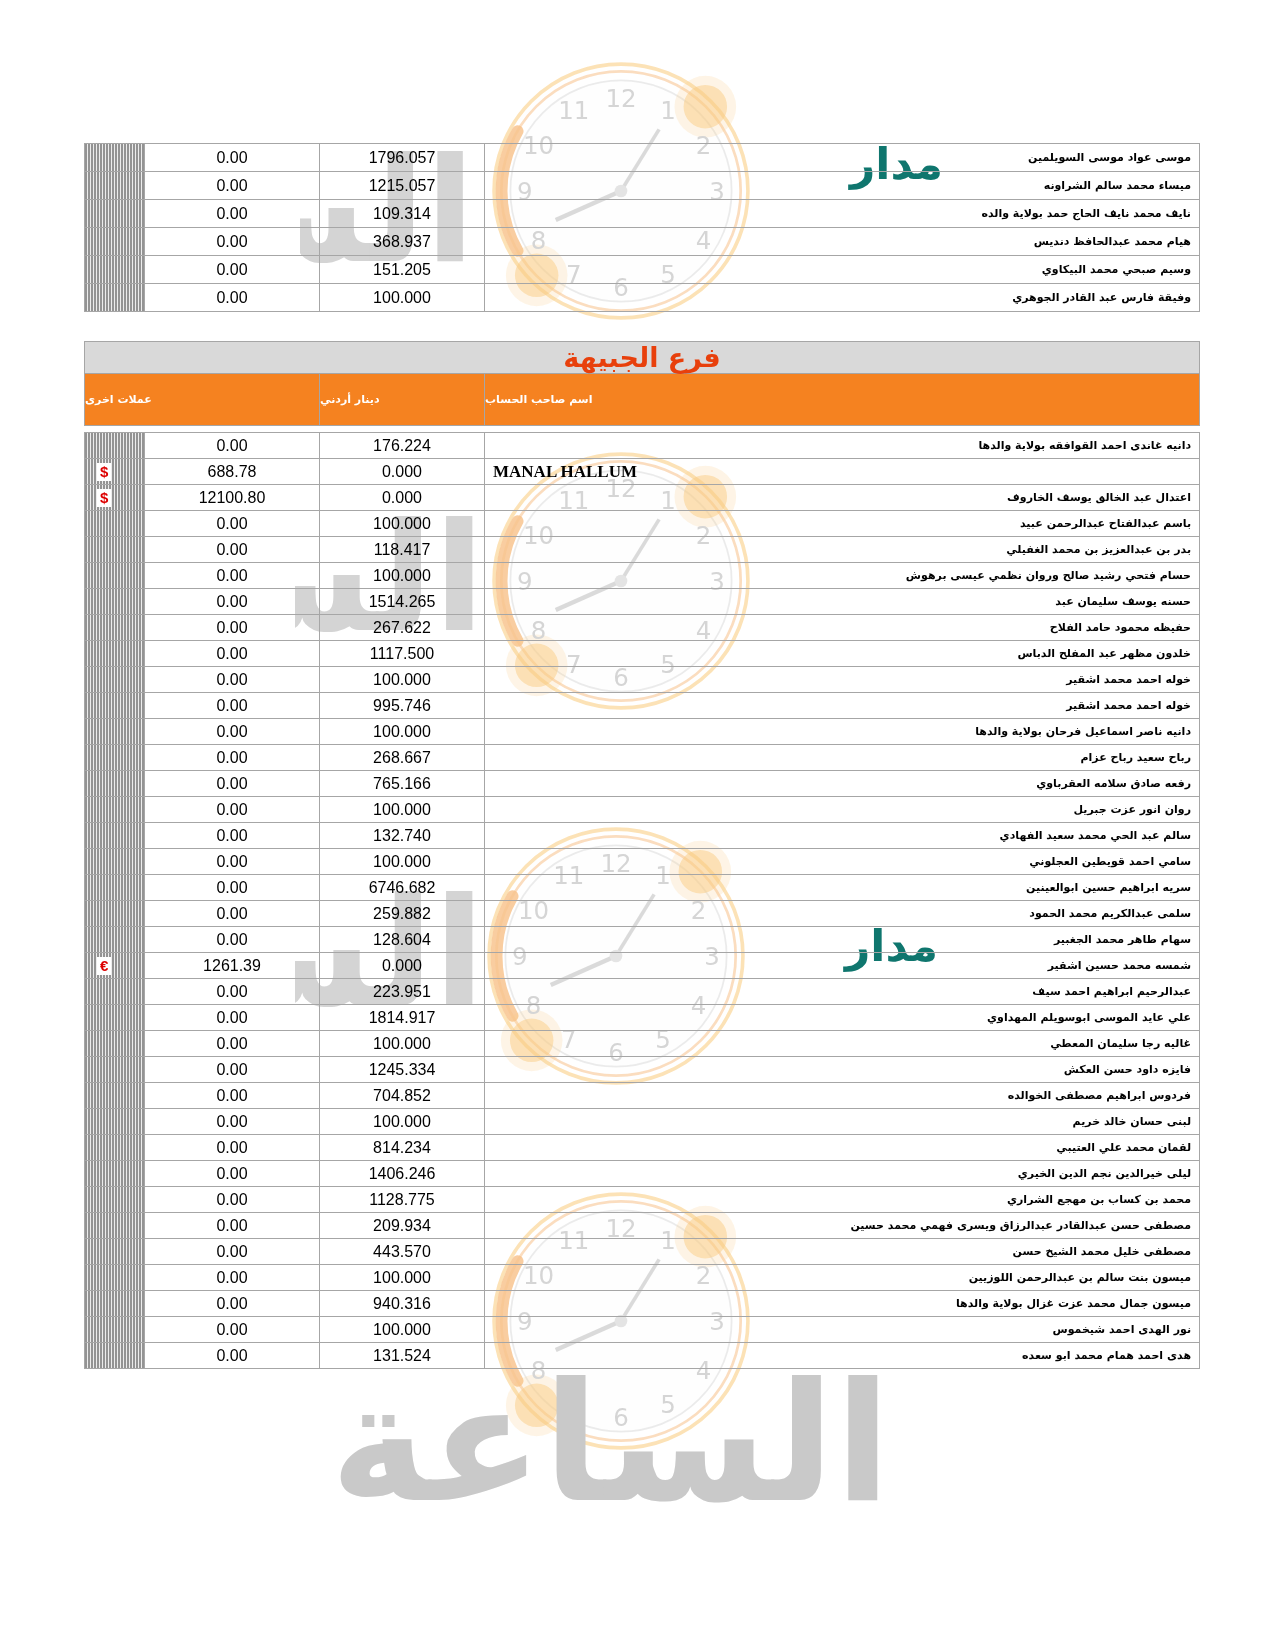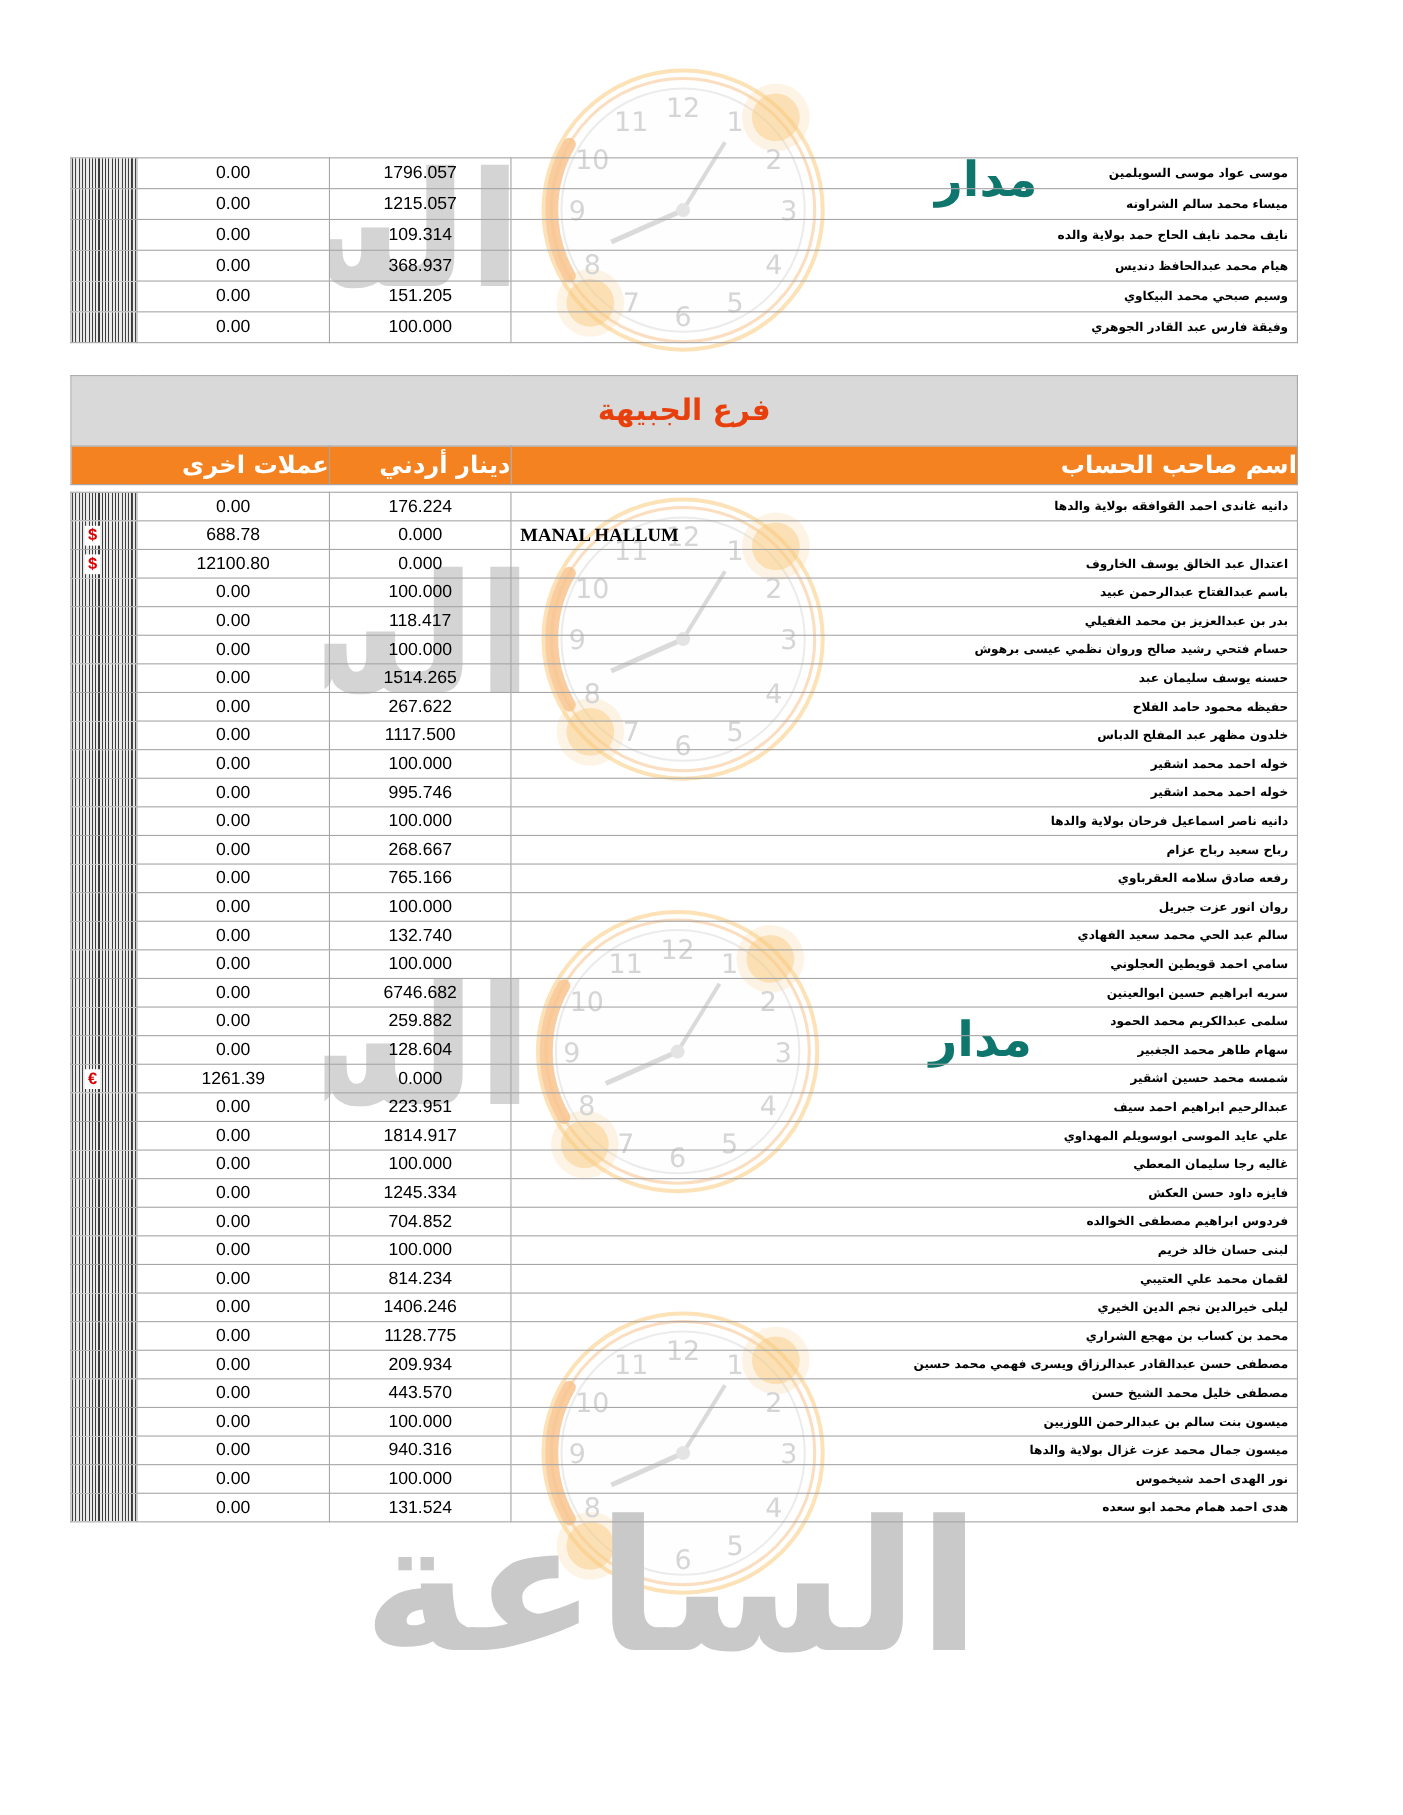--- a/index.html
+++ b/index.html
@@ -27,21 +27,21 @@
   }
   .brand-crop .big-brand { color:#d4d4d4; }
   .side-brand {
     font-size:44px; font-weight:bold; color:#0f766e; direction:rtl;
   }
 
   
   table.acct {
     position:absolute; z-index:1;
     border-collapse:collapse; table-layout:fixed;
-    background:transparent; width:1115px; left:64px;
+    background:transparent; width:1115px; left:84px;
   }
   table.acct td, table.acct th { border:1px solid var(--grid, #a6a6a6); }
   col.col-stripe { width:60px; }
   col.col-other  { width:175px; }
   col.col-jd     { width:165px; }
   col.col-name   { width:715px; }
 
   tr.data-row { height:26px; }
   #top-table tr.data-row { height:28px; }
 
@@ -66,27 +66,27 @@
     white-space:nowrap; overflow:hidden;
   }
   td.c-name.latin {
     direction:ltr; text-align:left; font-size:17px;
     font-family:Liberation Serif, serif;
   }
 
   tr.branch-bar td {
     background:var(--bar, #d9d9d9);
     text-align:center; font-weight:bold; font-size:27px;
-    color:var(--branch, #e8400c); height:64px; direction:rtl;
+    color:var(--branch, #e8400c); height:32px; direction:rtl;
   }
   tr.head-row th {
     background:var(--accent, #f58220);
     color:var(--headtxt, #ffffff);
-    font-weight:bold; font-size:22px; height:35px;
-    text-align:right; direction:rtl;
+    font-weight:bold; font-size:11px; height:52px;
+    text-align:left; direction:rtl;
   }
   tr.gap-row td { border:none; height:7px; background:transparent; }
 </style>
 </head>
 <body>
 
 <div id="page">
 
   <svg width="0" height="0" style="position:absolute" aria-hidden="true">
     <symbol id="clock-sym" viewBox="0 0 300 300">

